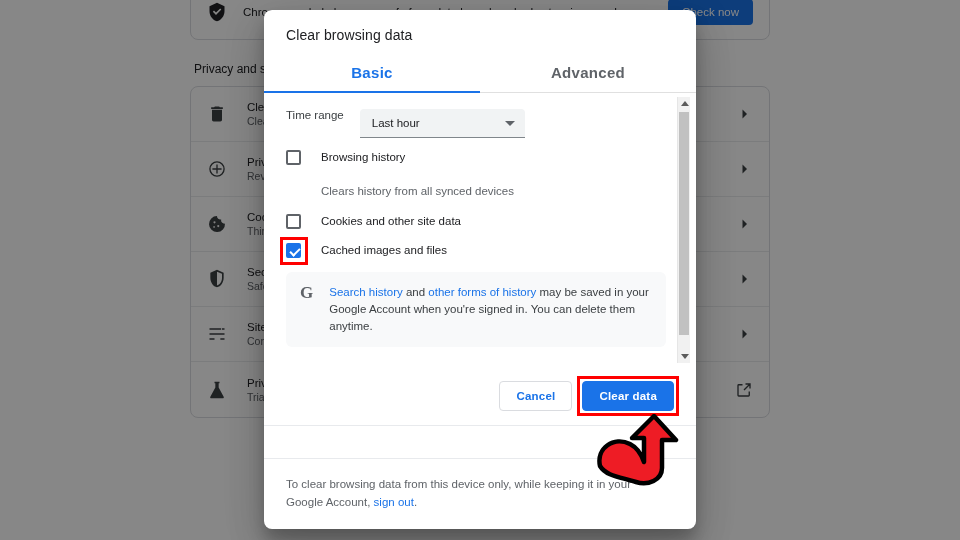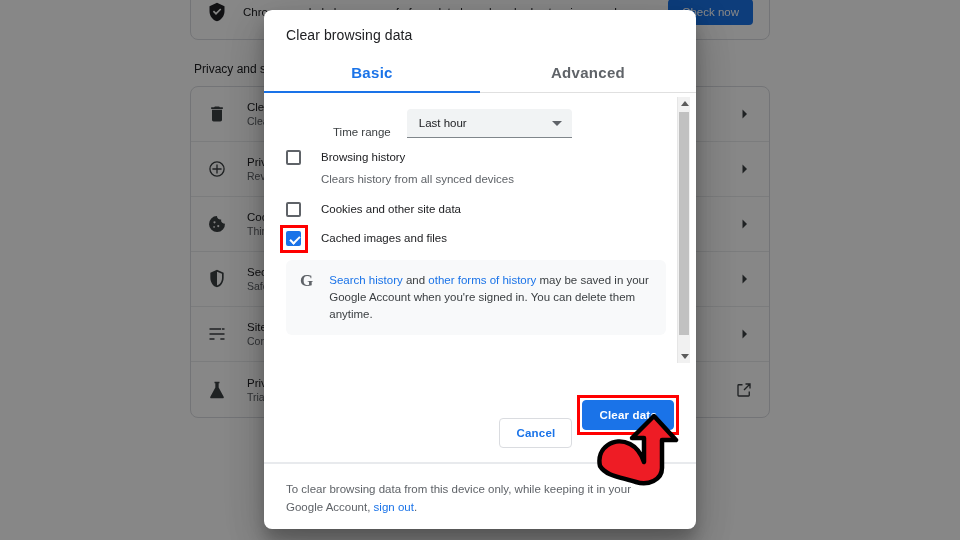--- a/index.html
+++ b/index.html
@@ -107,21 +107,21 @@
   
   .dlg-body {
     position: relative;
     flex: 0 0 auto;
     height: 274px;
     overflow: hidden;
     padding: 0;
   }
   .dlg-body-inner { padding: 16px 30px 0 22px; }
 
-  .timerange-row { display: flex; align-items: flex-end; margin-bottom: 12px; margin-left: 47px; }
+  .timerange-row { display: flex; align-items: flex-start; margin-bottom: 12px; }
   .timerange-label { font-size: 11.5px; color: #3c4043; margin-right: 16px; }
   .select {
     position: relative;
     background: #f1f3f4;
     border-radius: 4px 4px 0 0;
     border-bottom: 1px solid #80868b;
     width: 165px; height: 29px;
     display: flex; align-items: center;
     padding: 0 10px 0 12px;
     font-size: 11.5px; color: #202124;
@@ -155,21 +155,21 @@
   }
   .hl-box {
     position: absolute;
     left: -6px; top: -6px;
     width: 28px; height: 28px;
     border: 3px solid #ff0000;
     pointer-events: none;
   }
   .opt-txt { flex: 1 1 auto; }
   .opt-title { font-size: 11.5px; color: #202124; line-height: 15px; }
-  .opt-desc { font-size: 11.5px; color: #5f6368; line-height: 17px; margin-top: 6px; }
+  .opt-desc { font-size: 11.5px; color: #5f6368; line-height: 17px; margin-top: 18px; }
 
   .gbox {
     display: flex; align-items: flex-start;
     background: #f8f9fa;
     border-radius: 6px;
     padding: 12px 14px;
     margin-top: 2px;
   }
   .gicon {
     font-family: "Liberation Serif", serif;
@@ -209,21 +209,21 @@
     padding: 14px 22px 14px 0;
     gap: 10px;
     border-bottom: 1px solid #e8eaed;
     position: relative;
   }
   .btn {
     font-size: 11.5px; font-weight: bold;
     border-radius: 4px; padding: 8px 16px;
     letter-spacing: .2px;
   }
-  .btn-cancel { color: #1a73e8; background: #fff; border: 1px solid #dadce0; margin-top: 37px; }
+  .btn-cancel { color: #1a73e8; background: #fff; border: 1px solid #dadce0; }
   .btn-primary { color: #fff; background: #1a73e8; border: 1px solid #1a73e8; }
   .btn-hl {
     position: relative;
     display: inline-block;
   }
   .btn-hl::after {
     content: "";
     position: absolute; left: -5px; top: -5px; right: -5px; bottom: -5px;
     border: 3px solid #ff0000;
     pointer-events: none;

